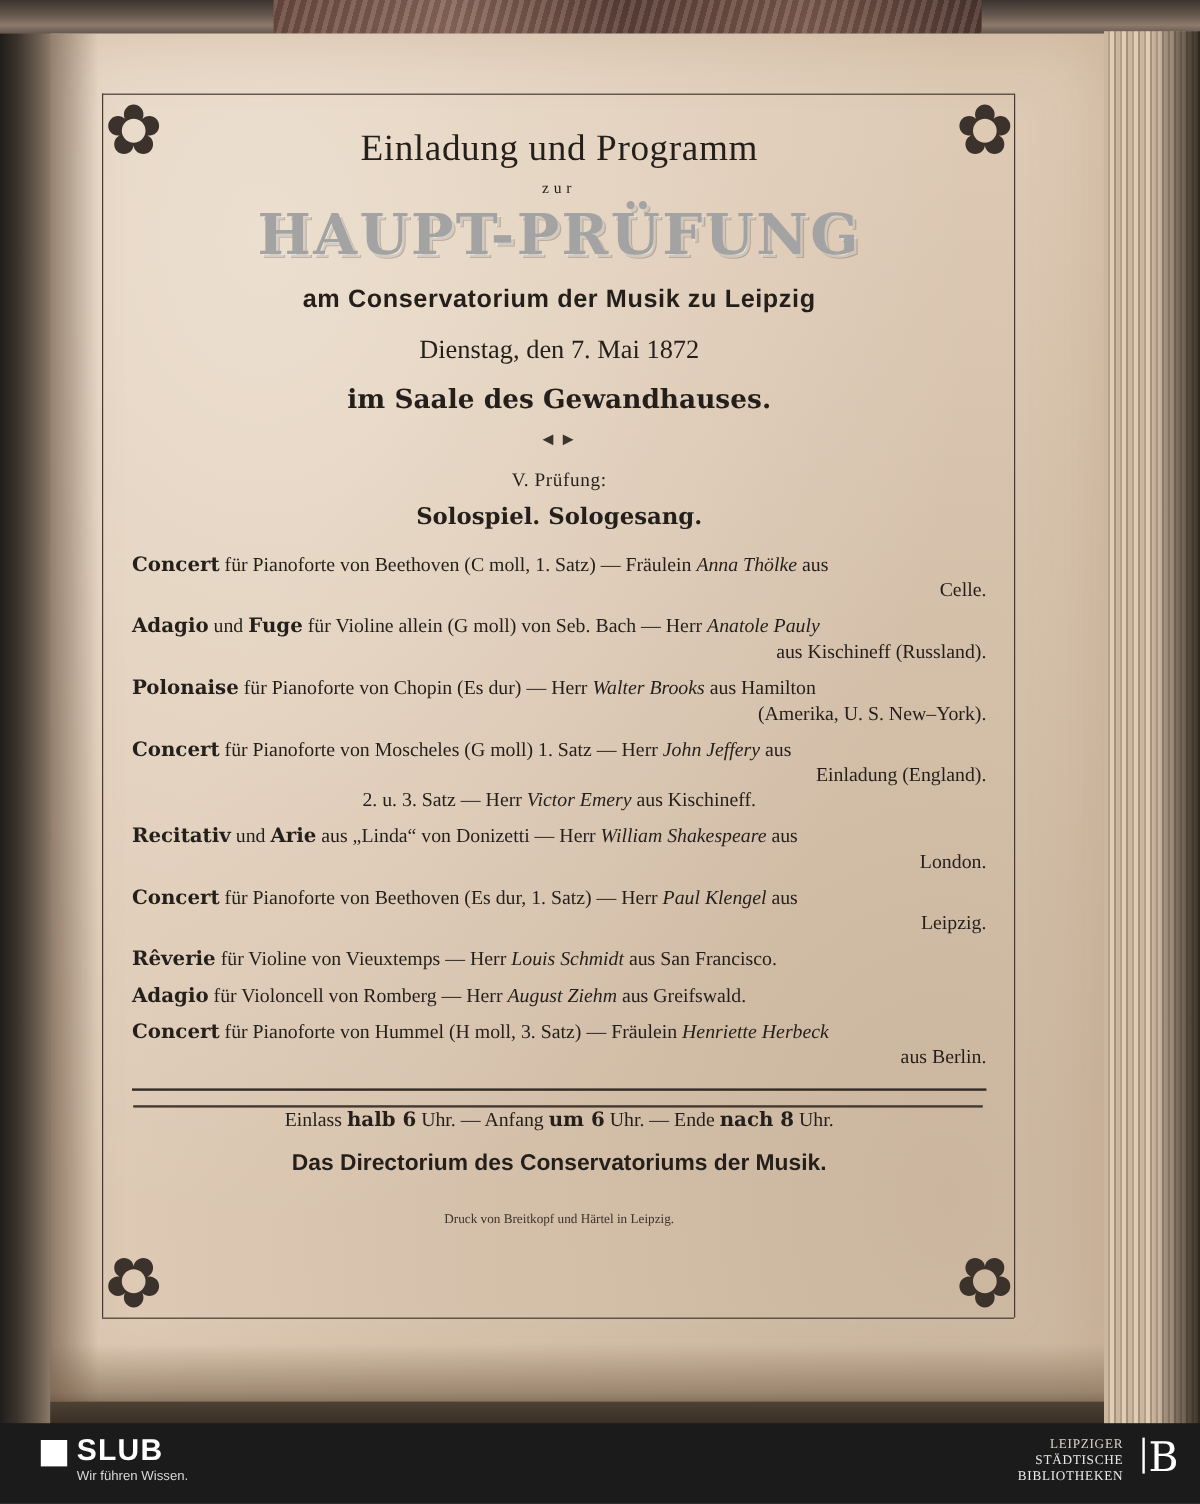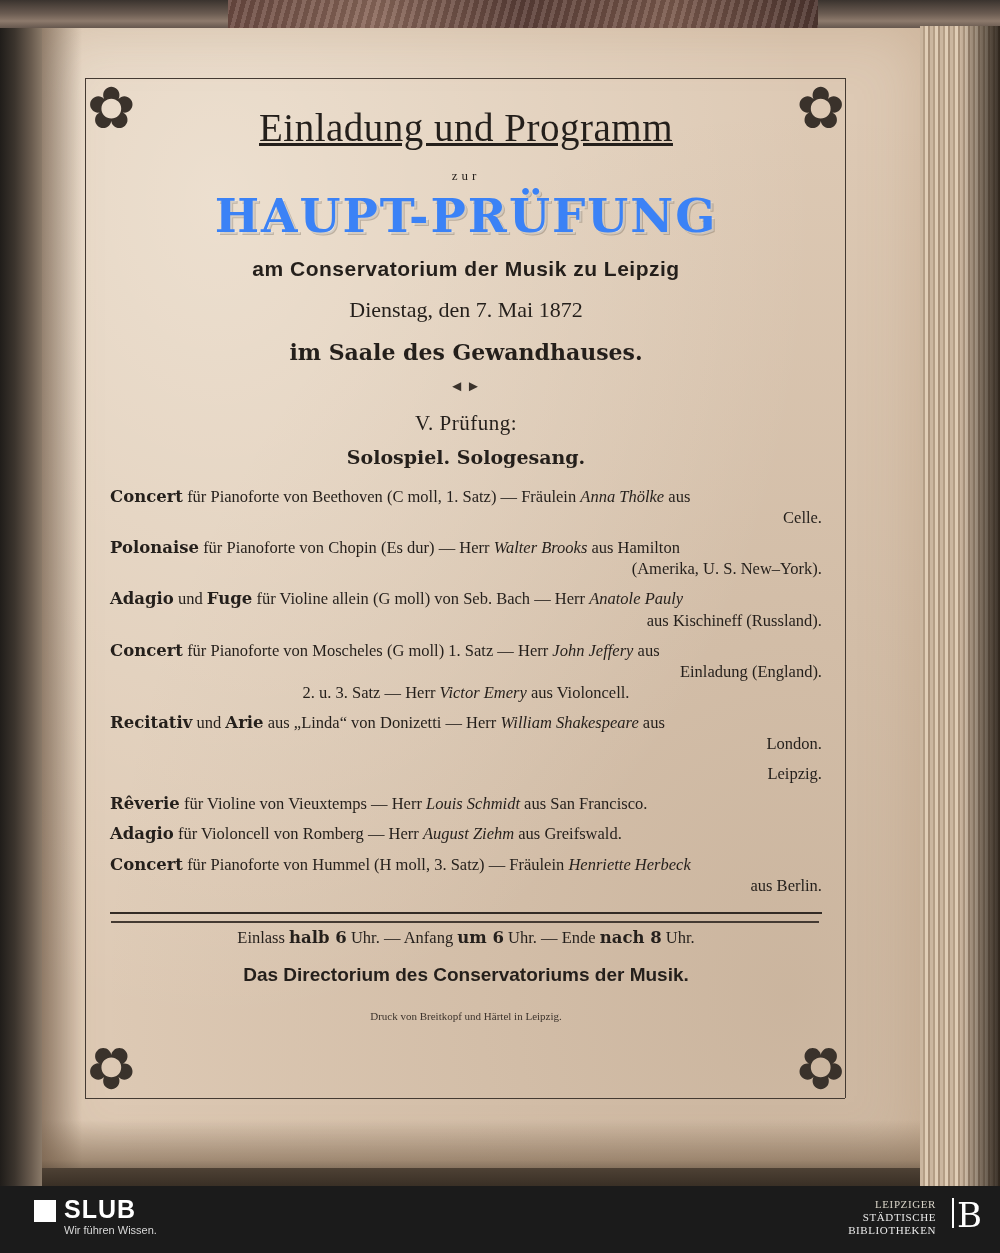--- a/index.html
+++ b/index.html
@@ -75,49 +75,49 @@
     font-size: 58px; line-height: 58px;
     overflow: hidden;
   }
 
   .content {
     position: absolute; left: 110px; top: 105px; width: 712px;
     text-align: center; color: #241f1b;
   }
 
   .t-einladung {
-    font-size: 39px; letter-spacing: .5px; margin-bottom: 18px; text-decoration: underline;
+    font-size: 31px; letter-spacing: .5px; margin-bottom: 8px;
   }
   .t-zur {
     font-size: 13px; letter-spacing: 4px; margin: 6px 0 4px;
   }
   .t-haupt {
     font-family: "DejaVu Serif", serif;
     font-weight: bold;
     font-size: 47px;
     letter-spacing: 2px;
     margin: 2px 0 14px;
-    color: #3b82f6;
+    color: #a3a3a3;
     text-shadow: 2px 2px 0 rgba(255,255,255,0.35), 3px 3px 0 rgba(60,50,40,0.25);
   }
   .t-sub1 {
     font-family: "Liberation Sans", sans-serif;
     font-weight: bold; font-size: 21px; letter-spacing: .5px; margin: 12px 0 16px;
   }
   .t-sub2 { font-size: 22px; margin: 10px 0 16px; }
   .t-sub3 {
     font-family: "DejaVu Serif", serif;
     font-weight: bold; font-size: 22px; margin: 8px 0 10px;
   }
   .orn {
     margin: 14px auto 18px; width: 120px; height: 14px;
     color: #3b332c; font-size: 15px; line-height: 14px;
     letter-spacing: 2px;
   }
-  .t-pruefung { font-size: 21px; margin: 8px 0 10px; letter-spacing: .5px; }
+  .t-pruefung { font-size: 16px; margin: 8px 0 10px; letter-spacing: .5px; }
   .t-solo {
     font-family: "DejaVu Serif", serif; font-weight: bold;
     font-size: 19px; margin: 6px 0 18px;
   }
 
   
   .program { text-align: left; font-size: 16.5px; line-height: 1.28; }
   .entry { margin-bottom: 9px; }
   .entry .ln { display: block; }
   .ln.r { text-align: right; }
@@ -210,37 +210,38 @@
 
     <div class="t-pruefung">V. Prüfung:</div>
     <div class="t-solo">Solospiel.  Sologesang.</div>
 
     <div class="program" id="program-list">
         <div class="entry">
           <span class="ln"><span class="kw">Concert</span><span> für Pianoforte von Beethoven (C moll, 1. Satz) — Fräulein </span><span class="nm">Anna Thölke</span><span> aus</span></span>
           <span class="ln r"><span>Celle.</span></span>
         </div>
         <div class="entry">
+          <span class="ln"><span class="kw">Adagio</span><span> und </span><span class="kw">Fuge</span><span> für Violine allein (G moll) von Seb. Bach — Herr </span><span class="nm">Anatole Pauly</span></span>
+          <span class="ln r"><span>aus Kischineff (Russland).</span></span>
+        </div>
+        <div class="entry">
           <span class="ln"><span class="kw">Polonaise</span><span> für Pianoforte von Chopin (Es dur) — Herr </span><span class="nm">Walter Brooks</span><span> aus Hamilton</span></span>
           <span class="ln r"><span>(Amerika, U. S. New–York).</span></span>
         </div>
         <div class="entry">
-          <span class="ln"><span class="kw">Adagio</span><span> und </span><span class="kw">Fuge</span><span> für Violine allein (G moll) von Seb. Bach — Herr </span><span class="nm">Anatole Pauly</span></span>
-          <span class="ln r"><span>aus Kischineff (Russland).</span></span>
-        </div>
-        <div class="entry">
           <span class="ln"><span class="kw">Concert</span><span> für Pianoforte von Moscheles (G moll) 1. Satz — Herr </span><span class="nm">John Jeffery</span><span> aus</span></span>
           <span class="ln r"><span>Einladung (England).</span></span>
-          <span class="ln c"><span>2. u. 3. Satz — Herr </span><span class="nm">Victor Emery</span><span> aus Violoncell.</span></span>
+          <span class="ln c"><span>2. u. 3. Satz — Herr </span><span class="nm">Victor Emery</span><span> aus Kischineff.</span></span>
         </div>
         <div class="entry">
           <span class="ln"><span class="kw">Recitativ</span><span> und </span><span class="kw">Arie</span><span> aus „Linda“ von Donizetti — Herr </span><span class="nm">William Shakespeare</span><span> aus</span></span>
           <span class="ln r"><span>London.</span></span>
         </div>
         <div class="entry">
+          <span class="ln"><span class="kw">Concert</span><span> für Pianoforte von Beethoven (Es dur, 1. Satz) — Herr </span><span class="nm">Paul Klengel</span><span> aus</span></span>
           <span class="ln r"><span>Leipzig.</span></span>
         </div>
         <div class="entry">
           <span class="ln"><span class="kw">Rêverie</span><span> für Violine von Vieuxtemps —      Herr </span><span class="nm">Louis Schmidt</span><span> aus San Francisco.</span></span>
         </div>
         <div class="entry">
           <span class="ln"><span class="kw">Adagio</span><span> für Violoncell von Romberg —       Herr </span><span class="nm">August Ziehm</span><span> aus Greifswald.</span></span>
         </div>
         <div class="entry">
           <span class="ln"><span class="kw">Concert</span><span> für Pianoforte von Hummel (H moll, 3. Satz) — Fräulein </span><span class="nm">Henriette Herbeck</span></span>

